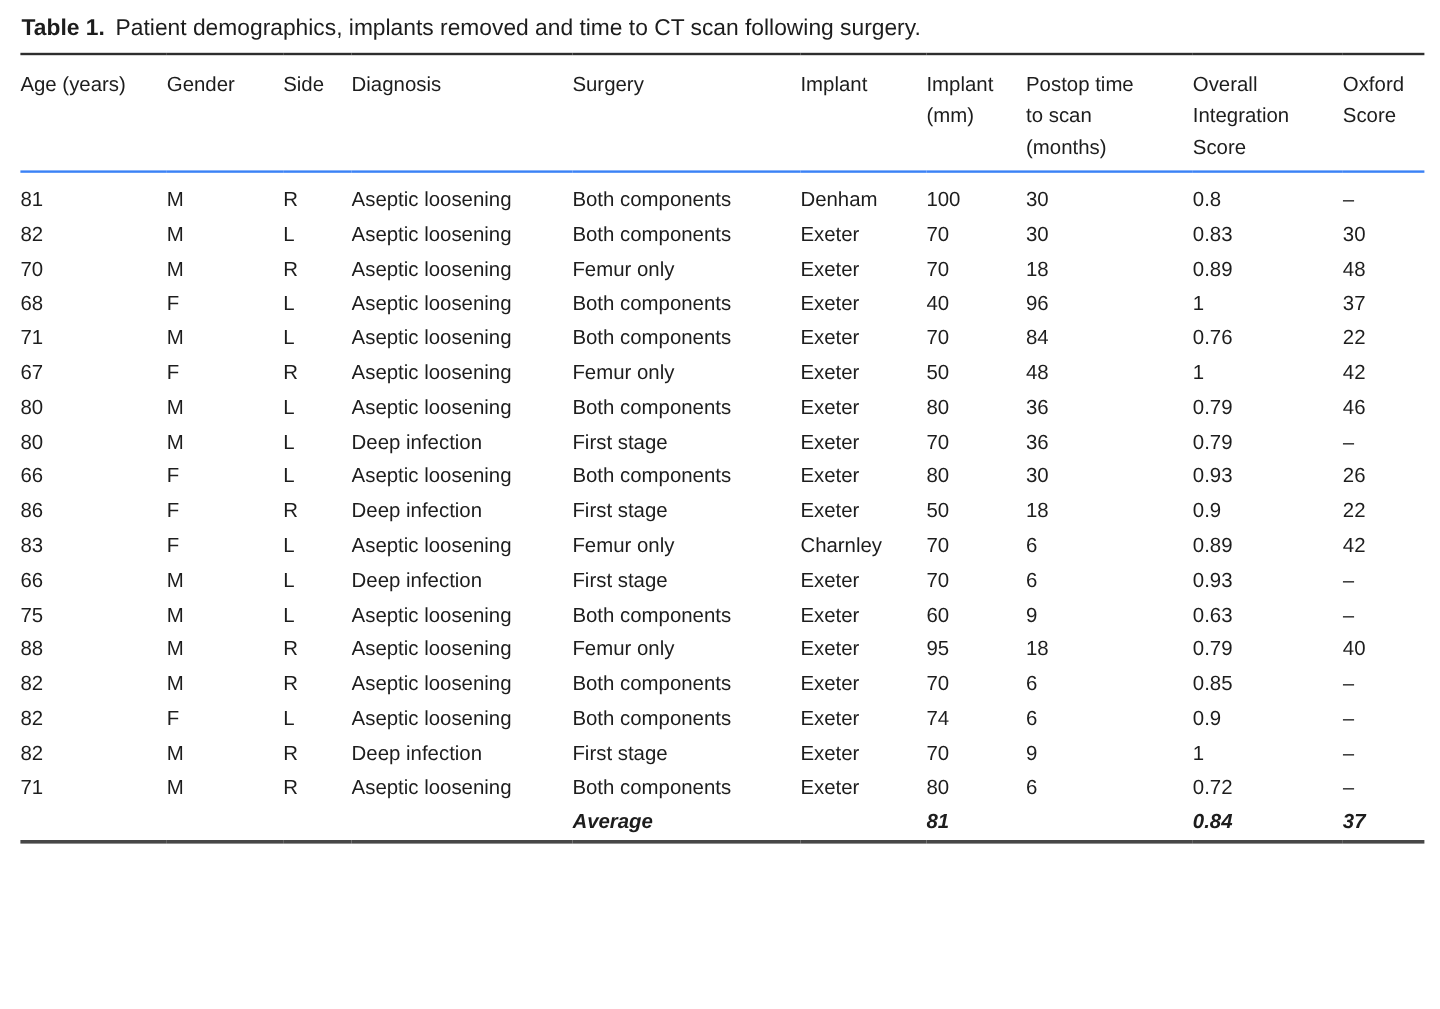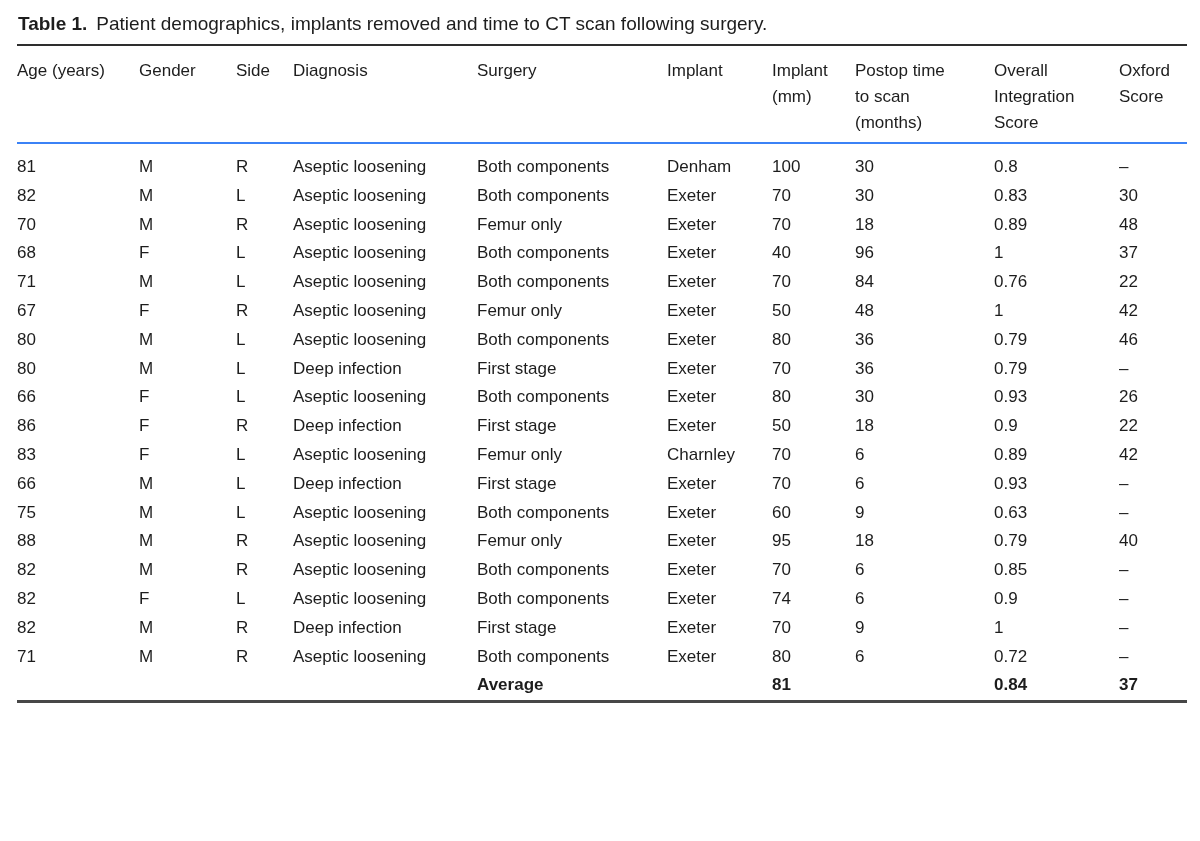--- a/index.html
+++ b/index.html
@@ -51,20 +51,21 @@
     padding: 0;
     white-space: nowrap;
     overflow: hidden;
     vertical-align: middle;
   }
   tbody.data-rows tr:first-child td {
     padding-top: 9px;
   }
   tbody.average-section td {
     font-weight: 700;
+    font-style: italic;
   }
 </style>
 </head>
 <body>
 
 <div class="sheet">
 
   <div class="table-title">
     <span class="title-label">Table 1.</span><span>Patient demographics, implants removed and time to CT scan following surgery.</span>
   </div>

